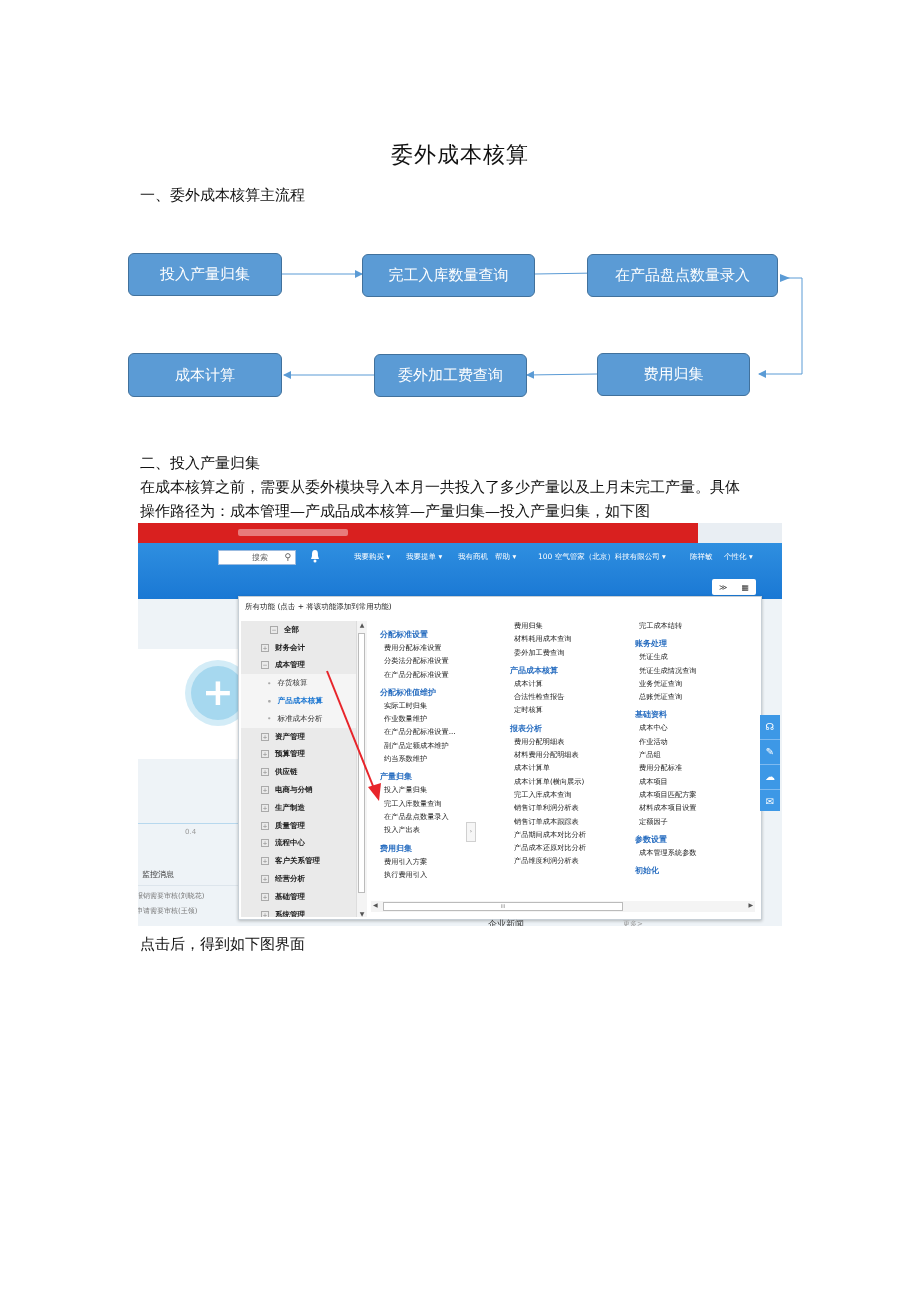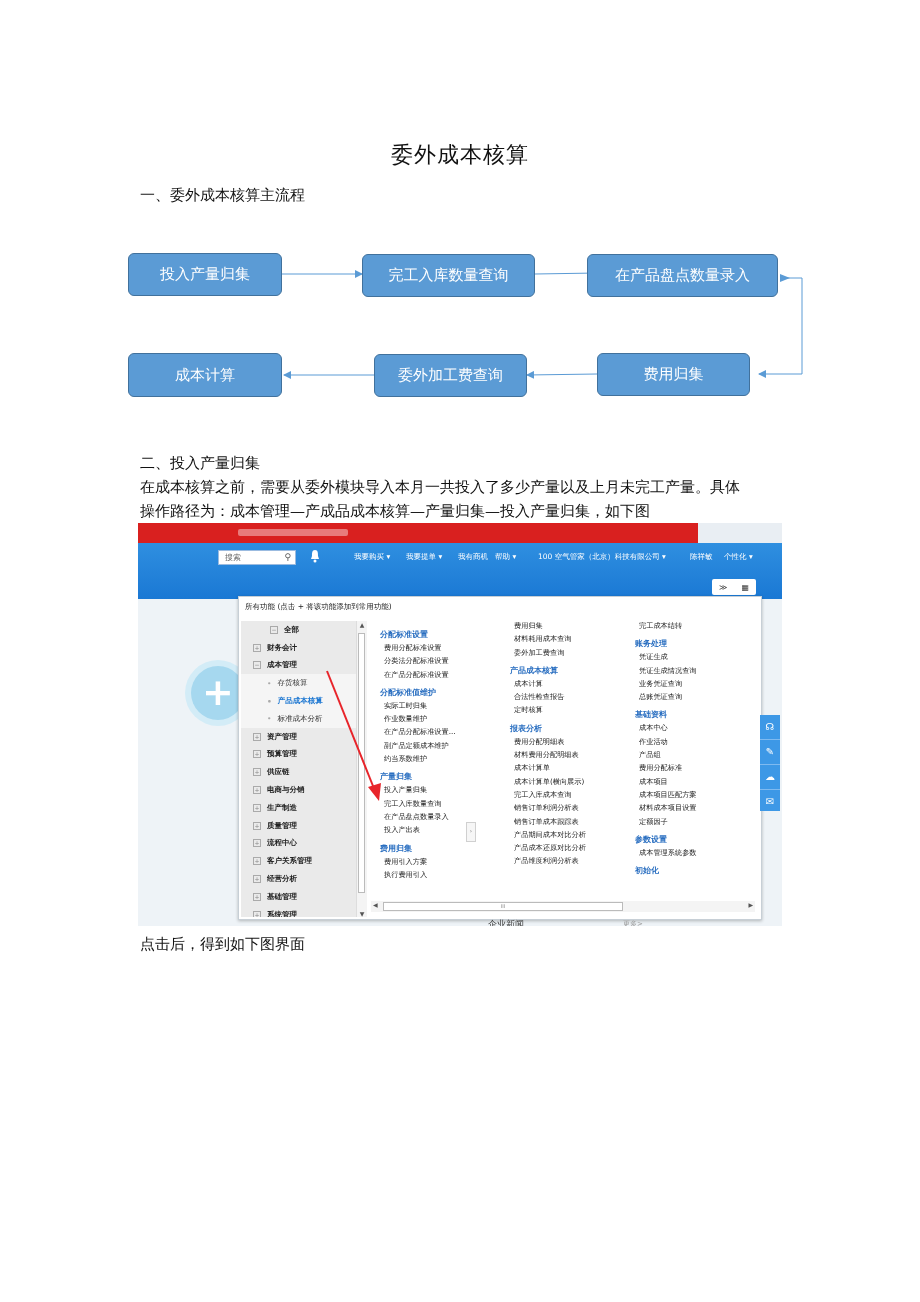--- a/index.html
+++ b/index.html
@@ -10,36 +10,36 @@
   .para { left:140px; font-size:15px; line-height:24px; width:650px; }
   
   .fbox { position:absolute; background:#5b9bd5; border:1px solid #41719c; border-radius:6px; color:#fff; font-size:15px; display:flex; align-items:center; justify-content:center; box-sizing:border-box; }
   svg.flow { position:absolute; left:0; top:0; }
   
   .shot { left:138px; top:523px; width:644px; height:403px; overflow:hidden; background:#eef3f7; font-family:"DejaVu Sans", sans-serif; }
   .redbar { position:absolute; left:0; top:0; width:560px; height:20px; background:#d9201f; }
   .redbar .blur { position:absolute; left:100px; top:6px; width:110px; height:7px; background:#e87b7b; border-radius:2px; }
   .winctl { position:absolute; left:560px; top:0; width:84px; height:20px; background:#e9eef3; }
   .bluebar { position:absolute; left:0; top:20px; width:644px; height:56px; background:linear-gradient(#2f8fe0,#1a78d4); }
-  .search { position:absolute; left:80px; top:7px; width:78px; height:15px; background:#fff; border:1px solid #9bbbe0; font-size:8px; color:#666; box-sizing:border-box; padding-left:6px; line-height:13px; }
+  .search { position:absolute; left:80px; top:7px; width:78px; height:15px; background:#fff; border:1px solid #9bbbe0; font-size:8px; color:#666; box-sizing:border-box; padding-left:6px; line-height:13px;text-align:center; }
   .search .mag { position:absolute; right:4px; top:0; font-size:9px; color:#555; }
   .bell { position:absolute; left:172px; top:6px; width:10px; height:14px; }
   .nav { position:absolute; top:9px; font-size:7.5px; color:#fff; white-space:nowrap; }
   .viewbtns { position:absolute; left:574px; top:56px; width:44px; height:16px; background:#fff; border-radius:2px; font-size:8px; color:#333; display:flex; align-items:center; justify-content:space-around; }
   .leftpanel { position:absolute; left:0; top:76px; width:100px; height:327px; }
   .plus { position:absolute; left:53px; top:143px; width:54px; height:54px; border-radius:50%; background:#a6d8ef; box-shadow:0 0 0 6px #d3ecf7; color:#fff; font-size:38px; line-height:52px; text-align:center; font-weight:bold; }
   .axisline { position:absolute; left:0; top:224px; width:100px; height:1px; background:#b7d8ee; }
   .axislbl { position:absolute; left:47px; top:229px; font-size:7px; color:#999; }
   .monitor { position:absolute; left:0; top:270px; width:100px; font-size:8px; color:#333; }
   .monitor .t { padding-left:4px; height:16px; border-bottom:1px solid #dde5ec; }
   .monitor .m { font-size:7px; color:#777; margin-top:5px; white-space:nowrap; margin-left:-2px; }
   .popup { position:absolute; left:100px; top:73px; width:522px; height:322px; background:#fff; border:1px solid #c7cfd6; box-shadow:0 1px 3px rgba(0,0,0,.25); }
   .popup .hdr { position:absolute; left:6px; top:5px; font-size:7.5px; color:#222; }
   .tree { position:absolute; left:2px; top:24px; width:115px; height:296px; background:#eaeaea; overflow:hidden; }
-  .tree .it { height:17.8px; font-size:7.5px; font-weight:bold; color:#222; display:flex; align-items:center; padding-left:12px; position:relative; }
+  .tree .it { height:17.8px; font-size:7.5px; font-weight:bold; color:#222; display:flex; align-items:center; padding-left:20px; position:relative; }
   .tree .it .pm { display:inline-block; width:6px; height:6px; border:1px solid #aaa; font-size:6px; line-height:6px; text-align:center; color:#888; margin-right:6px; font-weight:normal; }
   .tree .it.sub { font-weight:normal; padding-left:26px; color:#333; background:#f5f5f5; }
   .tree .it.sub .dot { color:#aaa; margin-right:6px; }
   .tree .it.sel { color:#1e78d2; font-weight:bold; }
   .tree .it.root { padding-left:4px;margin-left:25px; }
   .vscroll { position:absolute; left:117px; top:24px; width:10px; height:296px; background:#f4f4f4; border-left:1px solid #ddd; }
   .vscroll .thumb { position:absolute; left:1px; top:12px; width:7px; height:260px; background:#fff; border:1px solid #bbb; box-sizing:border-box; }
   .vscroll .arr { position:absolute; left:0; width:10px; font-size:6px; text-align:center; color:#555; }
   .col { position:absolute; top:28px; font-size:7.2px; color:#222; }
   .col .g { color:#2a6fc1; font-size:8px; font-weight:bold; margin:4px 0 3px -4px; }
@@ -106,20 +106,30 @@
     <span class="nav" style="left:357px;">帮助 ▾</span>
     <span class="nav" style="left:400px;">100  空气管家（北京）科技有限公司 ▾</span>
     <span class="nav" style="left:552px;">陈祥敏</span>
     <span class="nav" style="left:586px;">个性化 ▾</span>
   </div>
   <div class="viewbtns">
     <span>≫</span>
     <span>▦</span>
   </div>
 
+  <div class="leftpanel">
+    <div style="position:absolute;left:0;top:50px;width:100px;height:110px;background:#fff;"></div>
+    <div class="axisline"></div>
+    <div class="axislbl">0.4</div>
+    <div class="monitor">
+      <div class="t">监控消息</div>
+      <div class="m">报销需要审核(刘晓花)</div>
+      <div class="m">申请需要审核(王领)</div>
+    </div>
+  </div>
   <div class="plus">+</div>
 
   <div class="popup">
     <div class="hdr">所有功能   (点击 + 将该功能添加到常用功能)</div>
     <div class="tree">
       <div class="it root">
           <span class="pm">−</span>
           <span>全部</span>
         </div>
       <div class="it">

